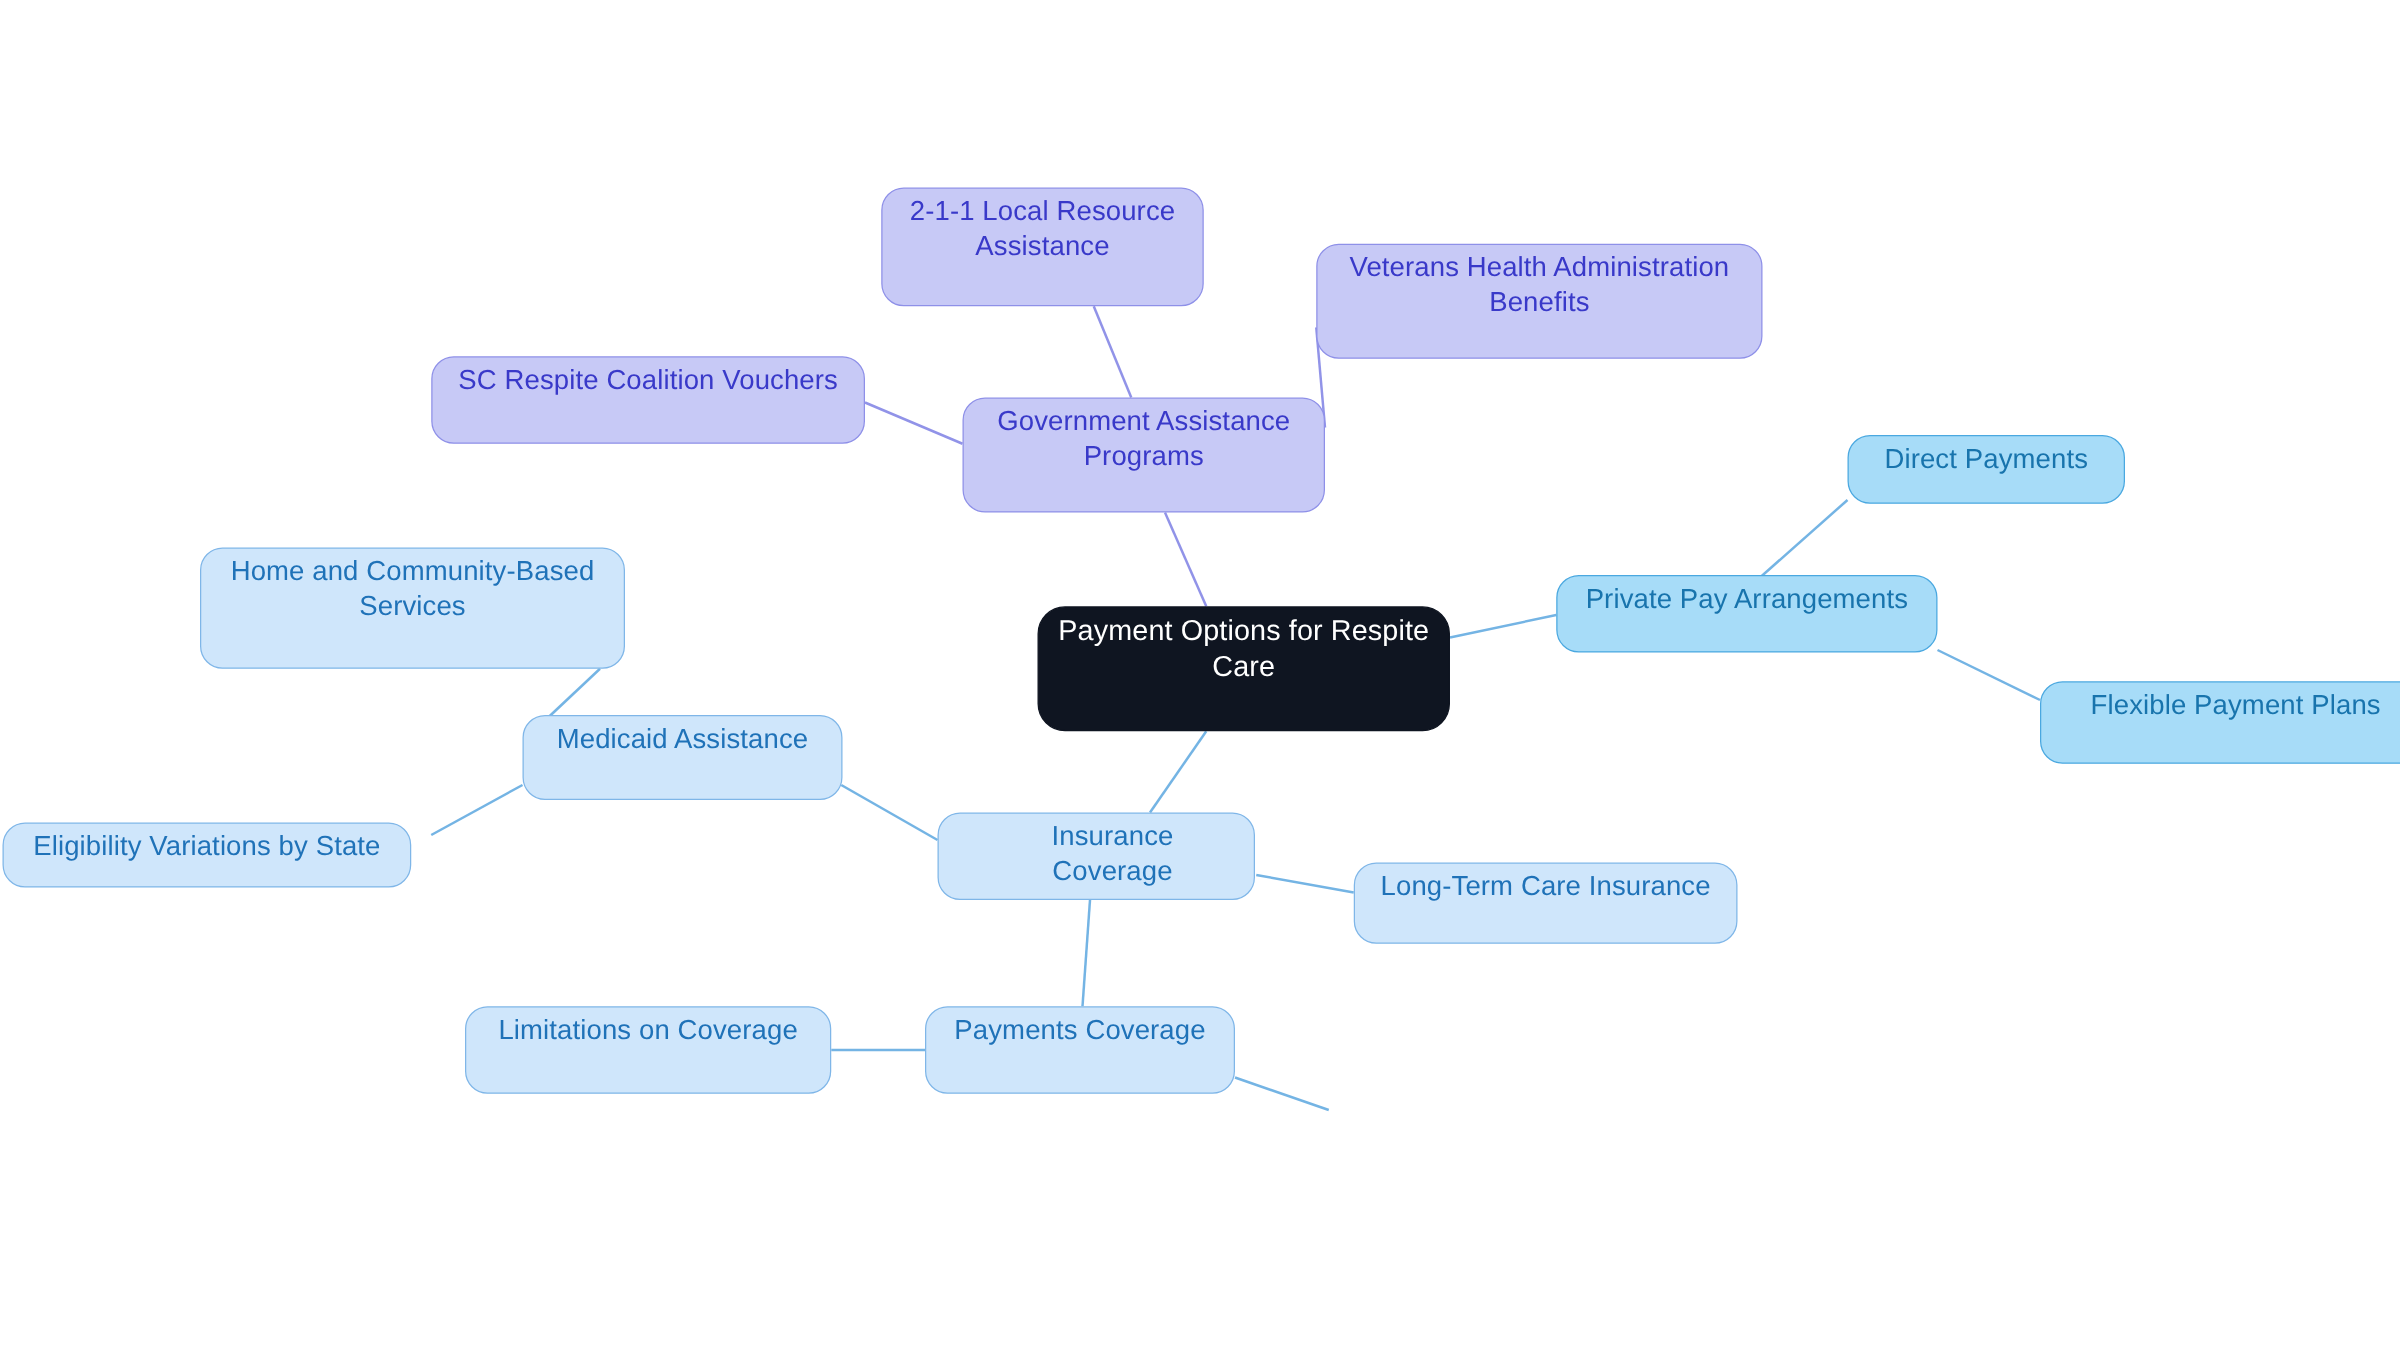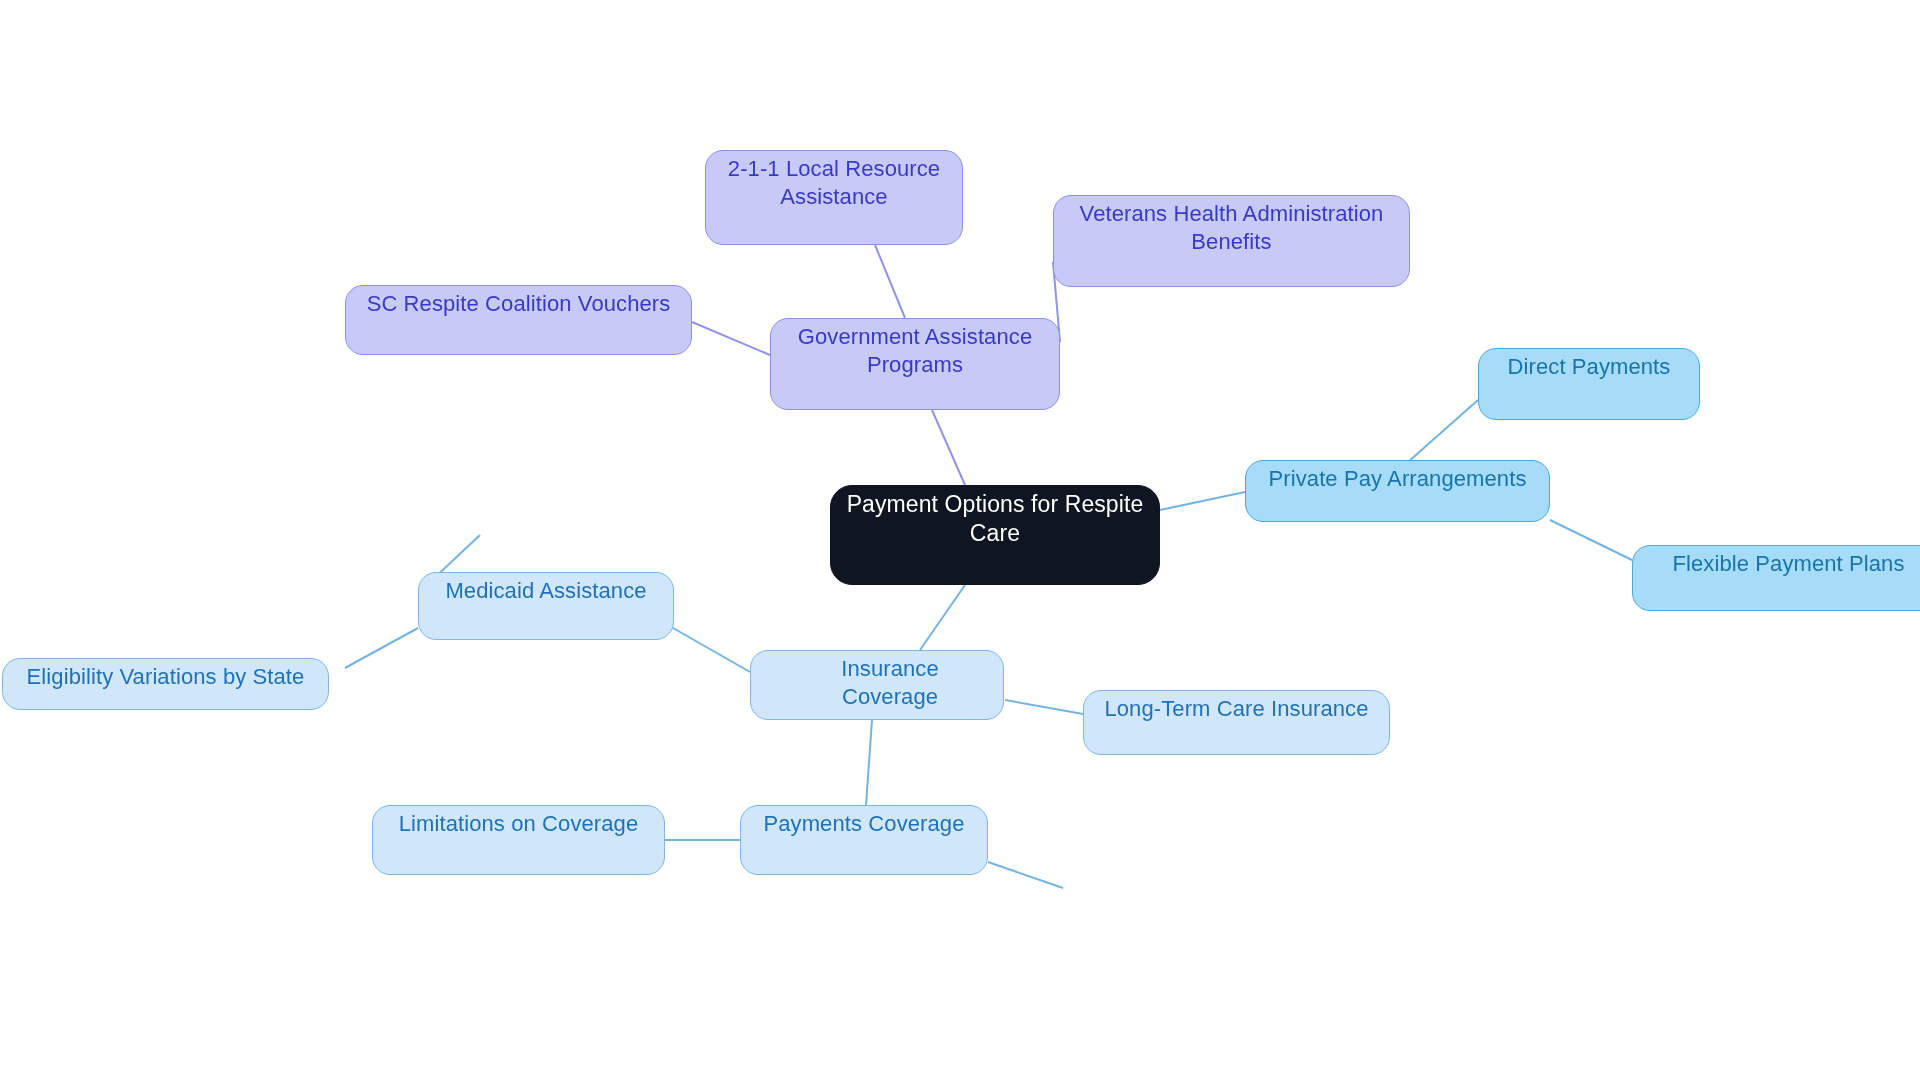--- a/index.html
+++ b/index.html
@@ -123,36 +123,39 @@
   </div>
 
   <div class="node node-purple" style="left:345px; top:285px; width:347px; height:70px;">
     <span class="node-label">SC Respite Coalition Vouchers</span>
   </div>
 
   <div class="node node-blue-mid" style="left:1245px; top:460px; width:305px; height:62px;">
     <span class="node-label">Private Pay Arrangements</span>
   </div>
 
-  <div class="node node-blue-mid" style="left:1478px; top:348px; width:222px; height:72px;">
+  <div class="node node-blue-mid" style="left:1478px; top:348px; width:222px; height:55px;">
     <span class="node-label">Direct Payments</span>
   </div>
 
   <div class="node node-blue-mid" style="left:1632px; top:545px; width:313px; height:66px;">
     <span class="node-label">Flexible Payment Plans</span>
   </div>
 
   <div class="node node-blue-light" style="left:750px; top:650px; width:254px; height:70px;padding-left:40px;">
     <span class="node-label">Insurance Coverage</span>
   </div>
 
   <div class="node node-blue-light" style="left:418px; top:572px; width:256px; height:68px;">
     <span class="node-label">Medicaid Assistance</span>
   </div>
 
+  <div class="node node-blue-light" style="left:160px; top:438px; width:340px; height:97px;">
+    <span class="node-label">Home and Community-Based Services</span>
+  </div>
 
   <div class="node node-blue-light" style="left:2px; top:658px; width:327px; height:52px;">
     <span class="node-label">Eligibility Variations by State</span>
   </div>
 
   <div class="node node-blue-light" style="left:1083px; top:690px; width:307px; height:65px;">
     <span class="node-label">Long-Term Care Insurance</span>
   </div>
 
   <div class="node node-blue-light" style="left:740px; top:805px; width:248px; height:70px;">

